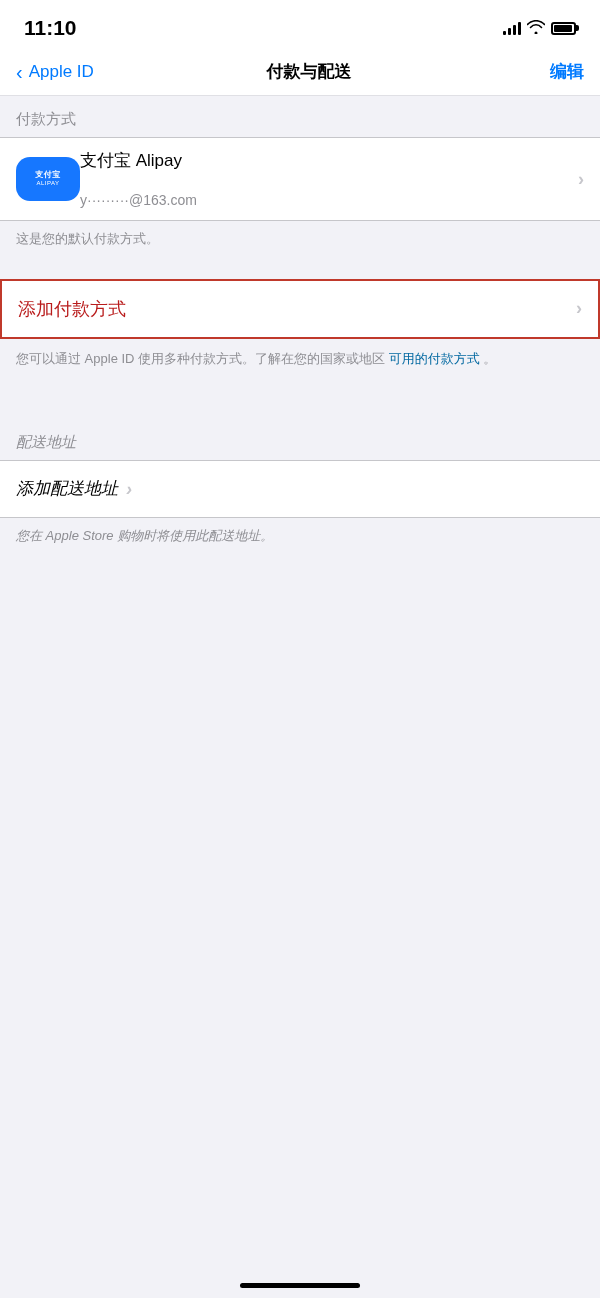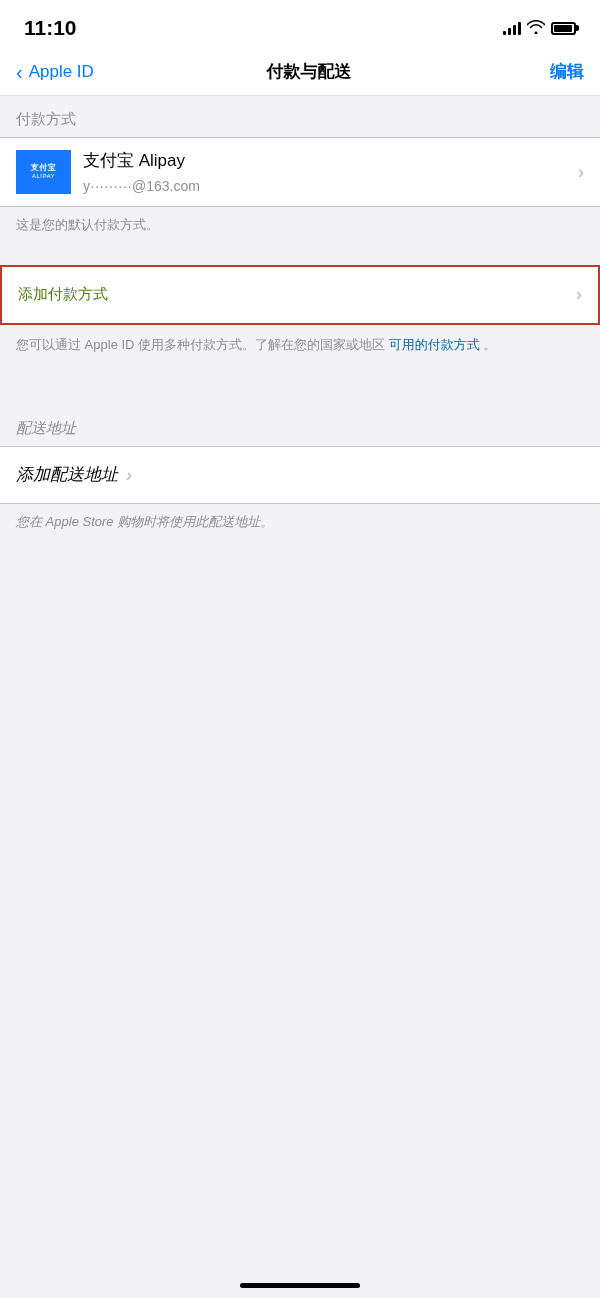--- a/index.html
+++ b/index.html
@@ -151,28 +151,28 @@
       border-bottom: 1px solid #e0e0e5;
       cursor: pointer;
       position: relative;
     }
 
     .list-row:last-child {
       border-bottom: none;
     }
 
     .alipay-logo {
-      width: 55px;
+      width: 64px;
       height: 44px;
-      border-radius: 0;
+      border-radius: 14px;
       background: #1677ff;
       display: flex;
       align-items: center;
       justify-content: center;
-      margin-right: 12px;
+      margin-right: 0;
       flex-shrink: 0;
       overflow: hidden;
       position: relative;
     }
 
     .alipay-inner {
       display: flex;
       flex-direction: column;
       align-items: center;
       justify-content: center;
@@ -201,21 +201,21 @@
 
     .row-title {
       font-size: 17px;
       color: #000;
       line-height: 1.3;
     }
 
     .row-subtitle {
       font-size: 14px;
       color: #8e8e93;
-      margin-top: 6px;
+      margin-top: 20px;
     }
 
     .chevron-right {
       color: #c7c7cc;
       font-size: 18px;
       font-weight: 600;
       margin-left: 8px;
     }
 
     
@@ -236,22 +236,22 @@
     .highlighted-row {
       display: flex;
       align-items: center;
       padding: 16px 16px;
       background: #fff;
       min-height: 56px;
       cursor: pointer;
     }
 
     .highlighted-row-title {
-      font-size: 15px;
-      color: #4d7c0f;
+      font-size: 18px;
+      color: #b91c1c;
       flex: 1;
     }
 
     
     .info-text {
       padding: 10px 16px 20px 16px;
       font-size: 13px;
       color: #8e8e93;
       line-height: 1.6;
     }

